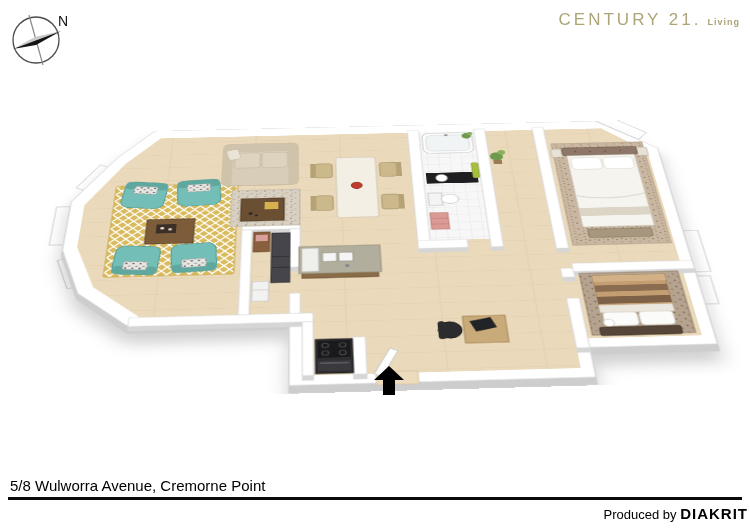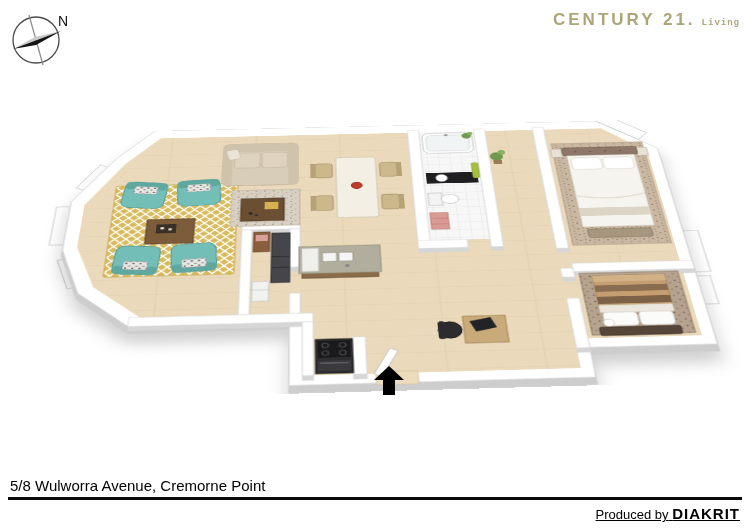--- a/index.html
+++ b/index.html
@@ -4,37 +4,37 @@
 <style>
   html,body{margin:0;padding:0;}
   body{
     width:750px;height:530px;position:relative;overflow:hidden;
     background:#ffffff;font-family:"Liberation Sans", sans-serif;
   }
   
   .compass{position:absolute;left:6px;top:6px;width:72px;height:64px;}
   
   .logo{position:absolute;right:10px;top:10px;color:#ada577;white-space:nowrap;}
-  .logo .brand{font-size:17px;font-weight:700;letter-spacing:3px;}
-  .logo .tagline{font-size:9px;font-weight:700;letter-spacing:1px;margin-left:6px;font-family:Liberation Mono, monospace;}
+  .logo .brand{font-size:17px;font-weight:400;letter-spacing:3px;}
+  .logo .tagline{font-size:9px;font-weight:700;letter-spacing:1px;margin-left:6px;}
   
   .plan-stage{position:absolute;left:28px;top:52px;width:690px;height:400px;pointer-events:none;}
   .plan{
     width:690px;height:400px;
     transform: perspective(1500px) rotateX(50deg) rotateZ(-2.2deg);
     transform-origin:50% 45%;
   }
   .walls-base{filter: drop-shadow(0 9px 0 #cdcdcd) drop-shadow(0 14px 9px rgba(0,0,0,.18));}
   .walls-inner{filter: drop-shadow(0 6px 0 #d6d6d6);}
   .entrance-arrow{position:absolute;left:374px;top:366px;width:30px;height:30px;}
   
   .address{position:absolute;left:10px;top:477px;font-size:15px;color:#000;text-align:right;}
   .divider{position:absolute;left:8px;right:8px;top:497px;height:3px;background:#0a0a0a;}
   .disclaimer{position:absolute;left:10px;top:504px;font-size:9.5px;line-height:11.5px;color:#000;}
-  .produced{position:absolute;right:10px;top:505px;font-size:13px;color:#000;text-decoration:underline;}
+  .produced{position:absolute;right:2px;top:505px;font-size:13px;color:#000;}
   .produced .producer{font-weight:700;font-size:15px;letter-spacing:1px;}
 </style>
 </head>
 <body>
 
 <svg class="compass" viewBox="0 0 72 64">
   <circle cx="30" cy="34" r="23" fill="none" stroke="#4a4a4a" stroke-width="1.3"></circle>
   <line x1="23" y1="9" x2="37" y2="59" stroke="#8a8a8a" stroke-width="1.2"></line>
   <polygon points="55,25 7,43 29,31" fill="#c9c9c9"></polygon>
   <polygon points="55,25 7,43 30,39" fill="#141414"></polygon>

